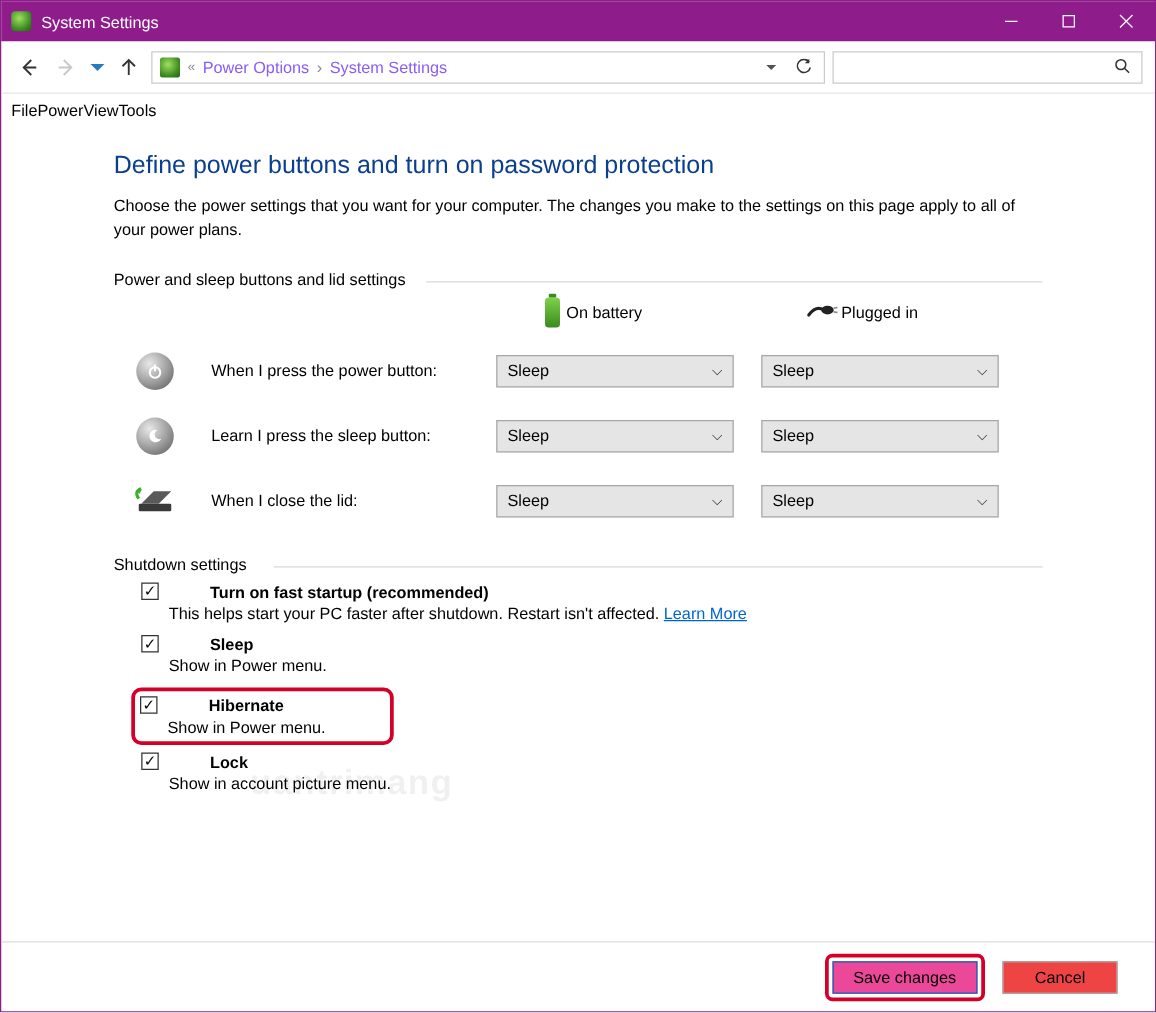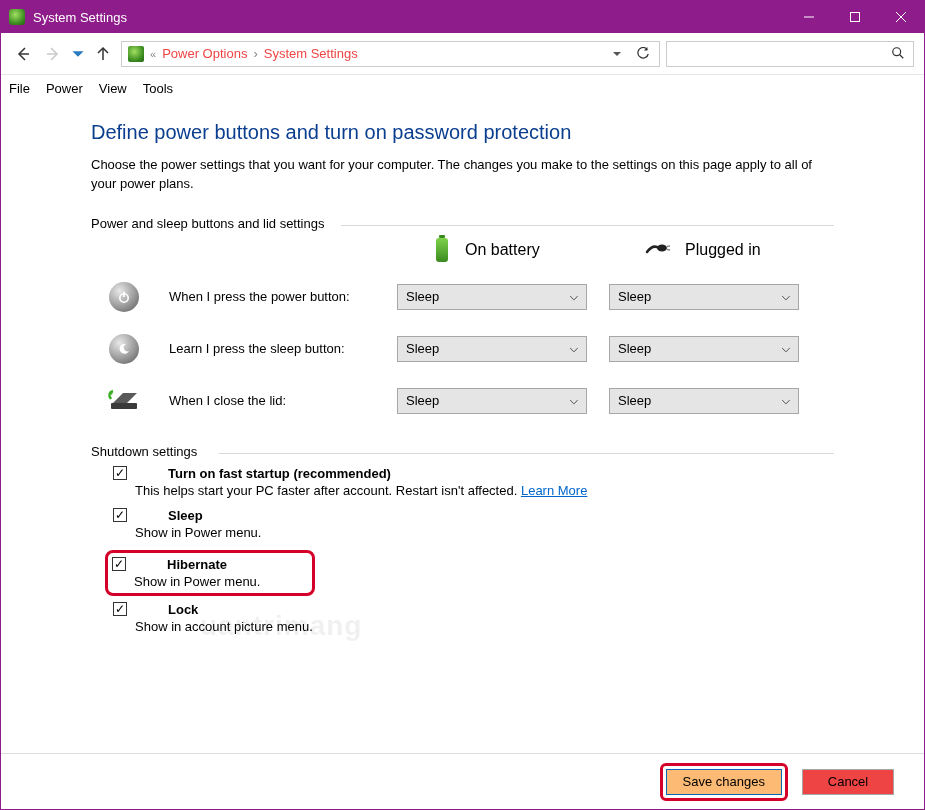--- a/index.html
+++ b/index.html
@@ -69,21 +69,21 @@
   font-size: 13px;
   position: relative;
 }
 .addr .addr-icon {
   width: 16px; height: 16px;
   background: radial-gradient(circle at 40% 35%, #a0e060 0%, #3a8a20 65%, #256012 100%);
   border-radius: 2px;
 }
 .addr .chevrons { color: #888; font-size: 11px; }
 .addr .sep { color: #888; }
-.addr .crumb { color: #ef4444; }
+.addr .crumb { color: #8b5cf6; }
 .addr .addr-drop {
   position: absolute; right: 32px; top: 0; bottom: 0;
   width: 20px; display: flex; align-items: center; justify-content: center;
   color: #555;
 }
 .addr .addr-refresh {
   position: absolute; right: 6px; top: 0; bottom: 0;
   width: 20px; display: flex; align-items: center; justify-content: center;
   color: #333;
 }
@@ -96,21 +96,20 @@
   position: absolute; right: 6px; top: 4px;
   width: 16px; height: 16px;
   color: #333;
 }
 
 .menubar {
   height: 26px;
   display: flex;
   align-items: center;
   padding: 0 8px;
-  gap: 16px;
   font-size: 13px;
 }
 .menubar span { cursor: default; }
 
 .content {
   flex: 1;
   padding: 20px 90px 0 90px;
   overflow: hidden;
 }
 .heading {
@@ -139,22 +138,22 @@
 
 .cols-header {
   display: grid;
   grid-template-columns: 290px 196px 210px;
   align-items: center;
   margin-left: 0;
   margin-bottom: 16px;
   column-gap: 16px;
 }
 .col-head {
-  display: flex; align-items: center; gap: 14px;
-  font-size: 16px;
+  display: flex; align-items: center; gap: 2px;
+  font-size: 13px;
   justify-content: flex-start;
   padding-left: 36px;
   text-align: center;
 }
 .battery-icon { width: 18px; height: 28px; position: relative; }
 .battery-icon::before {
   content: ""; position: absolute; left: 3px; top: 2px;
   width: 12px; height: 24px;
   background: linear-gradient(#7fd24a, #3a8a20);
   border-radius: 3px;
@@ -249,21 +248,21 @@
   height: 26px;
   min-width: 92px;
   padding: 0 16px;
   border: 1px solid #a7a7a7;
   background: #ef4444;
   font-size: 13px;
   display: flex; align-items: center; justify-content: center;
 }
 .btn.primary {
   border: 1px solid #0a64b8;
-  background: #fdba74;
+  background: #ec4899;
 }
 .hi-btn {
   border: 3px solid #d4002a;
   border-radius: 6px;
   padding: 3px;
 }
 
 .watermark {
   position: absolute;
   left: 200px; top: 610px;
@@ -454,21 +453,21 @@
     <div class="shutdown-block">
       <div class="group-label">Shutdown settings</div>
       <hr class="shutdown-rule">
 
       <div class="chk-item">
         <div class="chk-row">
           <span class="chk">✓</span>
           <span class="chk-label">Turn on fast startup (recommended)</span>
         </div>
         <div class="chk-sub">
-          <span>This helps start your PC faster after account. Restart isn't affected. </span><a class="link">Learn More</a>
+          <span>This helps start your PC faster after shutdown. Restart isn't affected. </span><a class="link">Learn More</a>
         </div>
       </div>
 
       <div class="chk-item">
         <div class="chk-row">
           <span class="chk">✓</span>
           <span class="chk-label">Sleep</span>
         </div>
         <div class="chk-sub">Show in Power menu.</div>
       </div>

